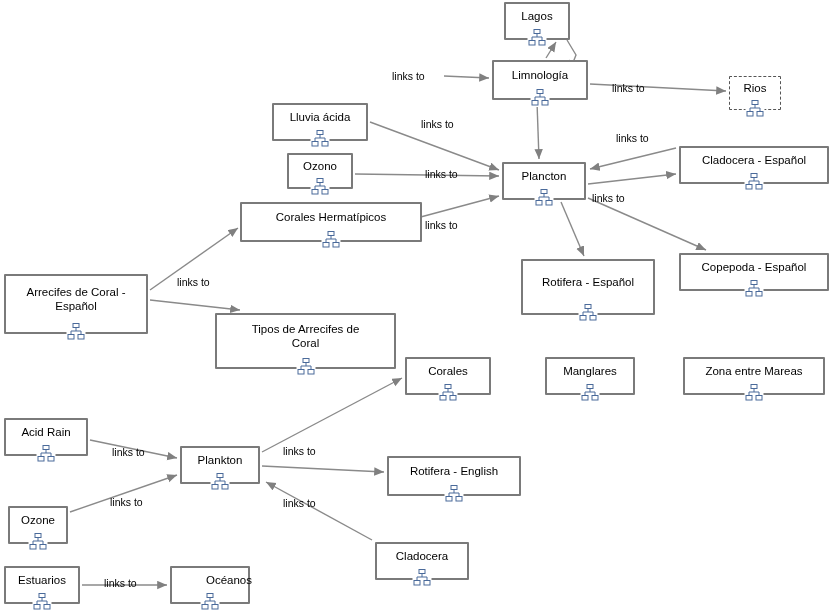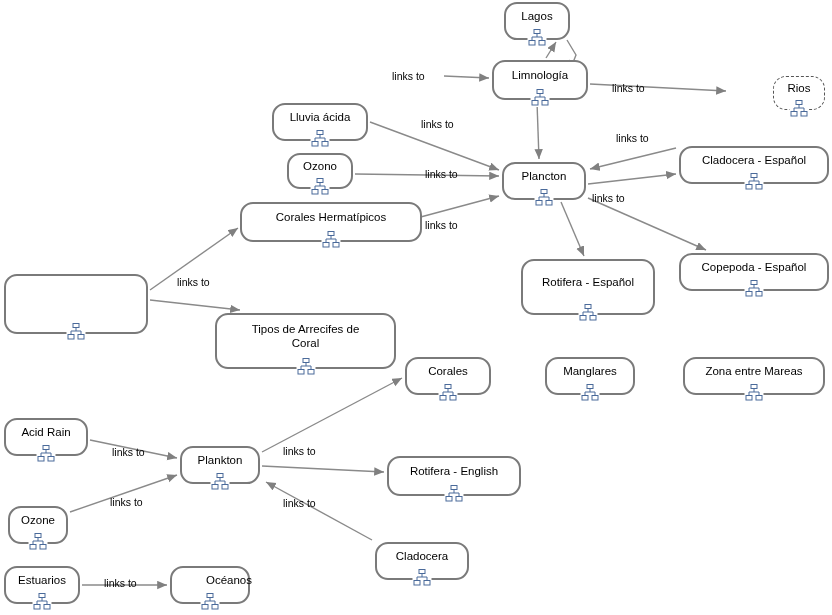--- a/index.html
+++ b/index.html
@@ -19,21 +19,21 @@
     position: absolute;
     left: 0;
     top: 0;
     width: 832px;
     height: 615px;
   }
   .node {
     position: absolute;
     box-sizing: border-box;
     border: 2px solid #7a7a7a;
-    border-radius: 13px;
+    border-radius: 1px;
     background: #ffffff;
     display: flex;
     flex-direction: column;
     align-items: center;
     justify-content: center;
     color: #000000;
     font-size: 11.5px;
     line-height: 1.25;
     text-align: center;
     padding: 4px 6px 14px 6px;
@@ -112,21 +112,21 @@
       </div>
       <div class="node" style="left: 492px; top: 60px; width: 96px; height: 40px;">
         <span class="label">Limnología</span>
         <span class="node-badge"><svg width="19" height="19" viewBox="0 0 19 19">
             <rect x="6.5" y="1.5" width="6" height="4" fill="#ffffff" stroke="#4a6a9a" stroke-width="1"></rect>
             <rect x="1.5" y="12.5" width="6" height="4.5" fill="#ffffff" stroke="#4a6a9a" stroke-width="1"></rect>
             <rect x="11.5" y="12.5" width="6" height="4.5" fill="#ffffff" stroke="#4a6a9a" stroke-width="1"></rect>
             <path d="M9.5,5.5 L9.5,9 M9.5,9 L4.5,9 L4.5,12.5 M9.5,9 L14.5,9 L14.5,12.5" fill="none" stroke="#4a6a9a" stroke-width="1"></path>
           </svg></span>
       </div>
-      <div class="node dashed" style="left: 729px; top: 76px; width: 52px; height: 34px; margin-left: 44px;">
+      <div class="node dashed" style="left: 729px; top: 76px; width: 52px; height: 34px;">
         <span class="label">Rios</span>
         <span class="node-badge"><svg width="19" height="19" viewBox="0 0 19 19">
             <rect x="6.5" y="1.5" width="6" height="4" fill="#ffffff" stroke="#4a6a9a" stroke-width="1"></rect>
             <rect x="1.5" y="12.5" width="6" height="4.5" fill="#ffffff" stroke="#4a6a9a" stroke-width="1"></rect>
             <rect x="11.5" y="12.5" width="6" height="4.5" fill="#ffffff" stroke="#4a6a9a" stroke-width="1"></rect>
             <path d="M9.5,5.5 L9.5,9 M9.5,9 L4.5,9 L4.5,12.5 M9.5,9 L14.5,9 L14.5,12.5" fill="none" stroke="#4a6a9a" stroke-width="1"></path>
           </svg></span>
       </div>
       <div class="node" style="left: 272px; top: 103px; width: 96px; height: 38px;">
         <span class="label">Lluvia ácida</span>
@@ -185,20 +185,22 @@
       <div class="node" style="left: 521px; top: 259px; width: 134px; height: 56px;">
         <span class="label">Rotifera - Español</span>
         <span class="node-badge"><svg width="19" height="19" viewBox="0 0 19 19">
             <rect x="6.5" y="1.5" width="6" height="4" fill="#ffffff" stroke="#4a6a9a" stroke-width="1"></rect>
             <rect x="1.5" y="12.5" width="6" height="4.5" fill="#ffffff" stroke="#4a6a9a" stroke-width="1"></rect>
             <rect x="11.5" y="12.5" width="6" height="4.5" fill="#ffffff" stroke="#4a6a9a" stroke-width="1"></rect>
             <path d="M9.5,5.5 L9.5,9 M9.5,9 L4.5,9 L4.5,12.5 M9.5,9 L14.5,9 L14.5,12.5" fill="none" stroke="#4a6a9a" stroke-width="1"></path>
           </svg></span>
       </div>
       <div class="node" style="left: 4px; top: 274px; width: 144px; height: 60px;">
+        <span class="label">Arrecifes de Coral -
+Español</span>
         <span class="node-badge"><svg width="19" height="19" viewBox="0 0 19 19">
             <rect x="6.5" y="1.5" width="6" height="4" fill="#ffffff" stroke="#4a6a9a" stroke-width="1"></rect>
             <rect x="1.5" y="12.5" width="6" height="4.5" fill="#ffffff" stroke="#4a6a9a" stroke-width="1"></rect>
             <rect x="11.5" y="12.5" width="6" height="4.5" fill="#ffffff" stroke="#4a6a9a" stroke-width="1"></rect>
             <path d="M9.5,5.5 L9.5,9 M9.5,9 L4.5,9 L4.5,12.5 M9.5,9 L14.5,9 L14.5,12.5" fill="none" stroke="#4a6a9a" stroke-width="1"></path>
           </svg></span>
       </div>
       <div class="node" style="left: 215px; top: 313px; width: 181px; height: 56px;">
         <span class="label">Tipos de Arrecifes de
 Coral</span>

